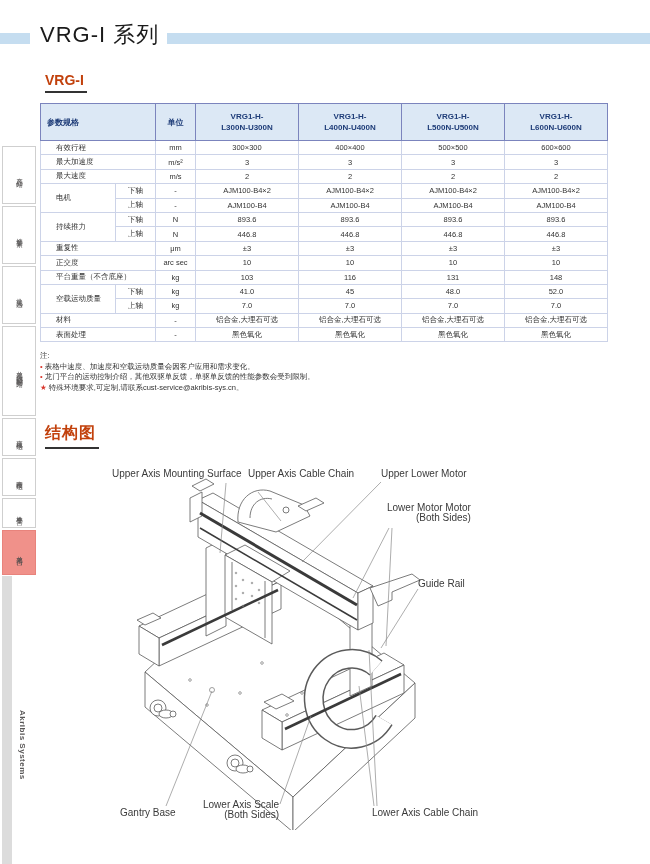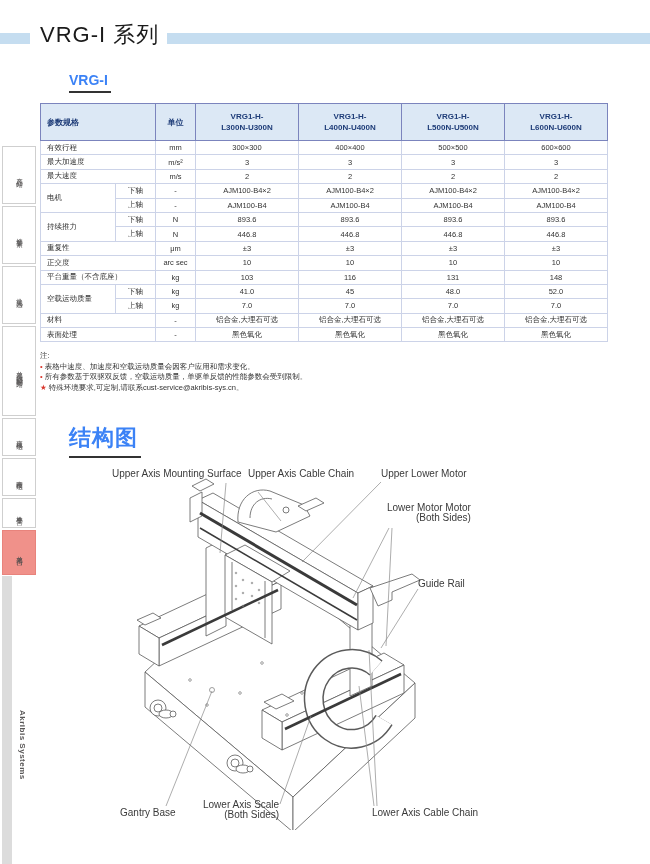--- a/index.html
+++ b/index.html
@@ -7,34 +7,34 @@
     width:650px;height:864px;position:relative;background:#ffffff;
     font-family:"Liberation Sans","DejaVu Sans",sans-serif;color:#222;overflow:hidden;
   }
   
   .title-row{position:absolute;left:0;top:20px;width:516px;height:32px;}
   .title-bar{position:absolute;top:13px;height:11px;background:#c5ddf0;}
   .title-bar.left{left:0;width:30px;}
   .title-bar.right{left:167px;width:483px;}
   .page-title{position:absolute;left:40px;top:0;font-size:22px;font-weight:500;color:#1a1a1a;letter-spacing:1px;}
   
-  .sec-heading{position:absolute;left:45px;font-weight:bold;color:#3b82f6;
-    border-bottom:2px solid #333;padding:0 3px 3px 0;display:inline-block;margin-left:24px;}
+  .sec-heading{position:absolute;left:45px;font-weight:bold;color:#c2410c;
+    border-bottom:2px solid #333;padding:0 3px 3px 0;display:inline-block;}
   #sec1{top:72px;font-size:14px;}
-  #sec2{top:423px;font-size:22px;letter-spacing:1px;}
+  #sec2{top:423px;font-size:16px;letter-spacing:1px;}
   
   .spec-table{position:absolute;left:40px;top:103px;width:567px;border-collapse:collapse;
     table-layout:fixed;font-size:7.5px;color:#333;border-radius:12px;}
   .spec-table{border:1.5px solid #7b84bd;}
   .spec-table th{background:#dce8f5;color:#1e3c78;font-weight:bold;font-size:8px;
     border:1px solid #7b84bd;height:34px;line-height:11px;}
   .spec-table th.param{text-align:left;padding-left:6px;}
   .spec-table td{border:1px solid #ccd3e8;height:13.4px;text-align:center;
     padding:0 2px;white-space:nowrap;overflow:hidden;}
-  .spec-table td.label{text-align:left;padding-left:6px;}
+  .spec-table td.label{text-align:left;padding-left:15px;}
   .spec-table tr.group td{border-top:1px solid #8a93c6;}
   .spec-table tbody tr:first-child td{border-top:1.5px solid #7b84bd;}
   
   .notes{position:absolute;left:40px;top:351px;font-size:7.5px;line-height:10.5px;color:#333;}
   .notes .marker{color:#d9382e;margin-right:2px;}
   
   .diagram{position:absolute;left:40px;top:458px;width:580px;height:372px;}
   .diagram svg{position:absolute;left:0;top:0;}
   .dlabel{position:absolute;font-size:10px;color:#3a3a3a;white-space:nowrap;line-height:9.5px;text-align:right;}
   
@@ -208,21 +208,21 @@
         <td>黑色氧化</td>
         <td>黑色氧化</td>
         <td>黑色氧化</td>
       </tr>
     </tbody>
 </table>
 
 <div class="notes">
   <div>注:</div>
   <div><span class="marker">•</span><span>表格中速度、加速度和空载运动质量会因客户应用和需求变化。</span></div>
-  <div><span class="marker">•</span><span>所有参数基于双驱双反馈，空载运动质量，单驱单反馈的性能参数会受到限制。</span></div>
+  <div><span class="marker">•</span><span>龙门平台的运动控制介绍，其他双驱单反馈，单驱单反馈的性能参数会受到限制。</span></div>
   <div><span class="marker">★</span><span>特殊环境要求,可定制,请联系cust-service@akribis-sys.cn。</span></div>
 </div>
 
 <div id="sec2" class="sec-heading">结构图</div>
 
 <div class="diagram">
   <svg width="580" height="372" viewBox="0 0 580 372">
     <g fill="#ffffff" stroke="#5a5a5a" stroke-width="0.8" stroke-linejoin="round">
 
       <polygon points="105,214 253,339 375,225 227,100"></polygon>

